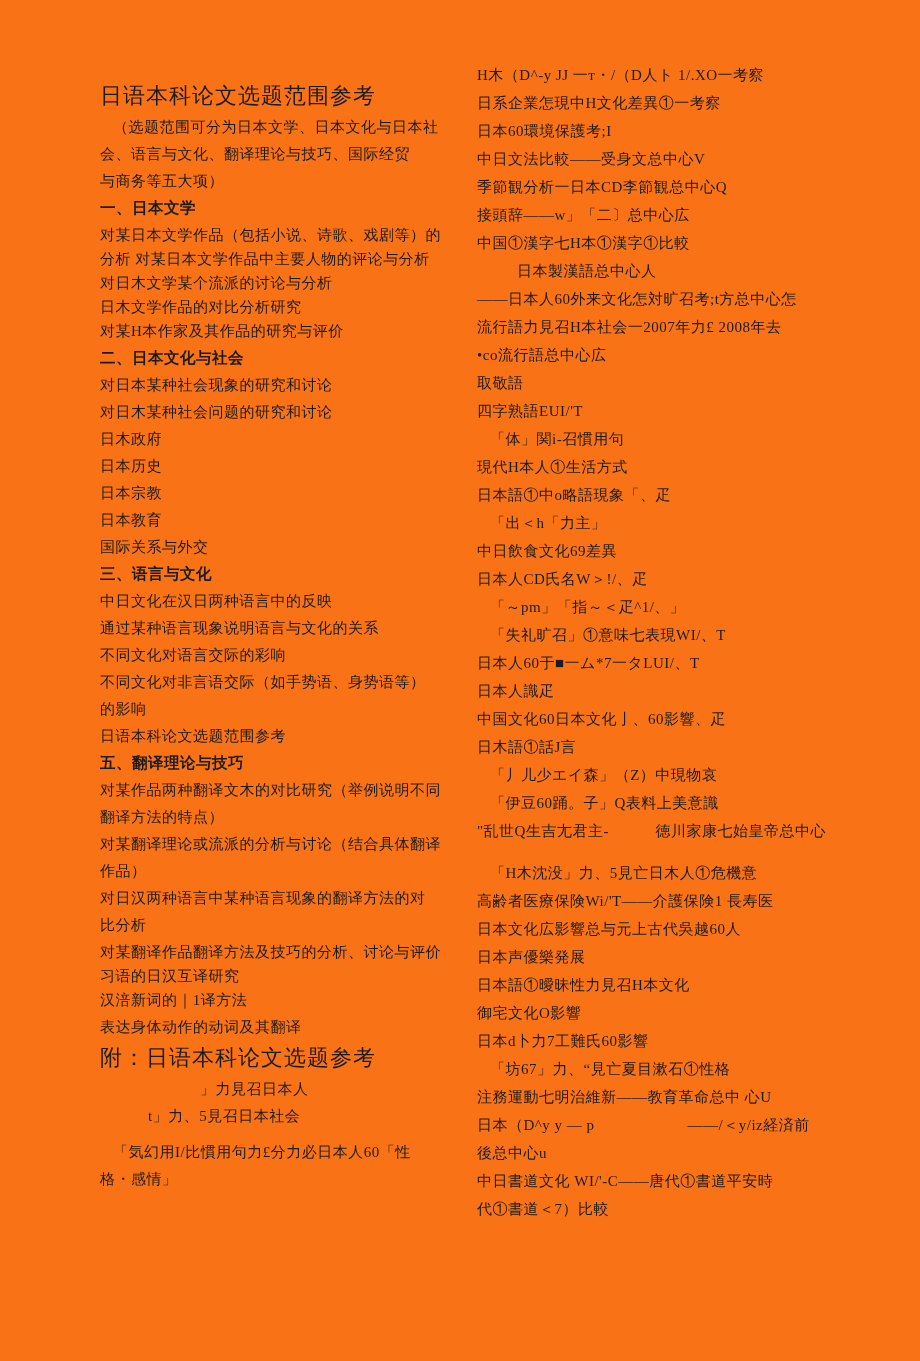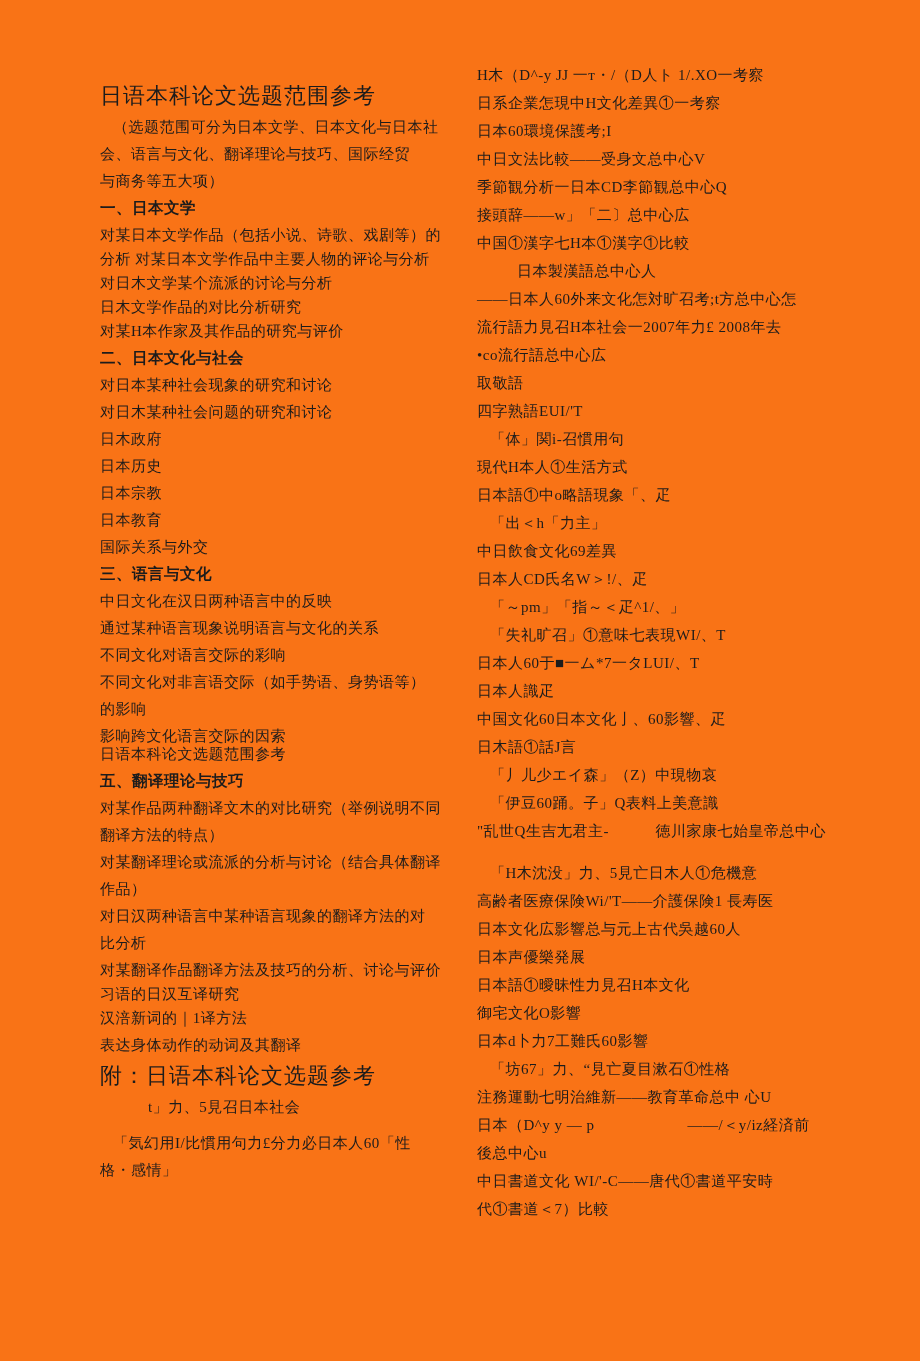--- a/index.html
+++ b/index.html
@@ -81,34 +81,34 @@
     <div class="ln">日本历史</div>
     <div class="ln">日本宗教</div>
     <div class="ln">日本教育</div>
     <div class="ln">国际关系与外交</div>
     <div class="ln h">三、语言与文化</div>
     <div class="ln">中日文化在汉日两种语言中的反映</div>
     <div class="ln">通过某种语言现象说明语言与文化的关系</div>
     <div class="ln">不同文化对语言交际的彩响</div>
     <div class="ln">不同文化对非言语交际（如手势语、身势语等）</div>
     <div class="ln">的影响</div>
-    <div class="ln p18">影响跨文化语言交际的因索</div>
     <div class="ln">日语本科论文选题范围参考</div>
     <div class="ln h">五、翻译理论与技巧</div>
     <div class="ln">对某作品两种翻译文木的对比研究（举例说明不同</div>
     <div class="ln">翻译方法的特点）</div>
     <div class="ln">对某翻译理论或流派的分析与讨论（结合具体翻译</div>
     <div class="ln">作品）</div>
     <div class="ln">对日汉两种语言中某种语言现象的翻译方法的对</div>
     <div class="ln">比分析</div>
     <div class="ln p24">对某翻译作品翻译方法及技巧的分析、讨论与评价</div>
     <div class="ln p24">习语的日汉互译研究</div>
     <div class="ln">汉涪新词的｜1译方法</div>
     <div class="ln">表达身体动作的动词及其翻译</div>
     <div class="ln t1">附：日语本科论文选题参考</div>
+    <div class="ln ind2">」力見召日本人</div>
     <div class="ln ind1">t」力、5見召日本社会</div>
     <div class="ln ind-sm gap-top">「気幻用I/比慣用句力£分力必日本人60「性</div>
     <div class="ln">格・感情」</div>
   </div>
 
   <div class="col col-right">
     <div class="ln r">H木（D^-y JJ 一т・/（D人ト 1/.XO一考察</div>
     <div class="ln r">日系企業怎現中H文化差異①一考察</div>
     <div class="ln r">日本60環境保護考;I</div>
     <div class="ln r">中日文法比較——受身文总中心V</div>

